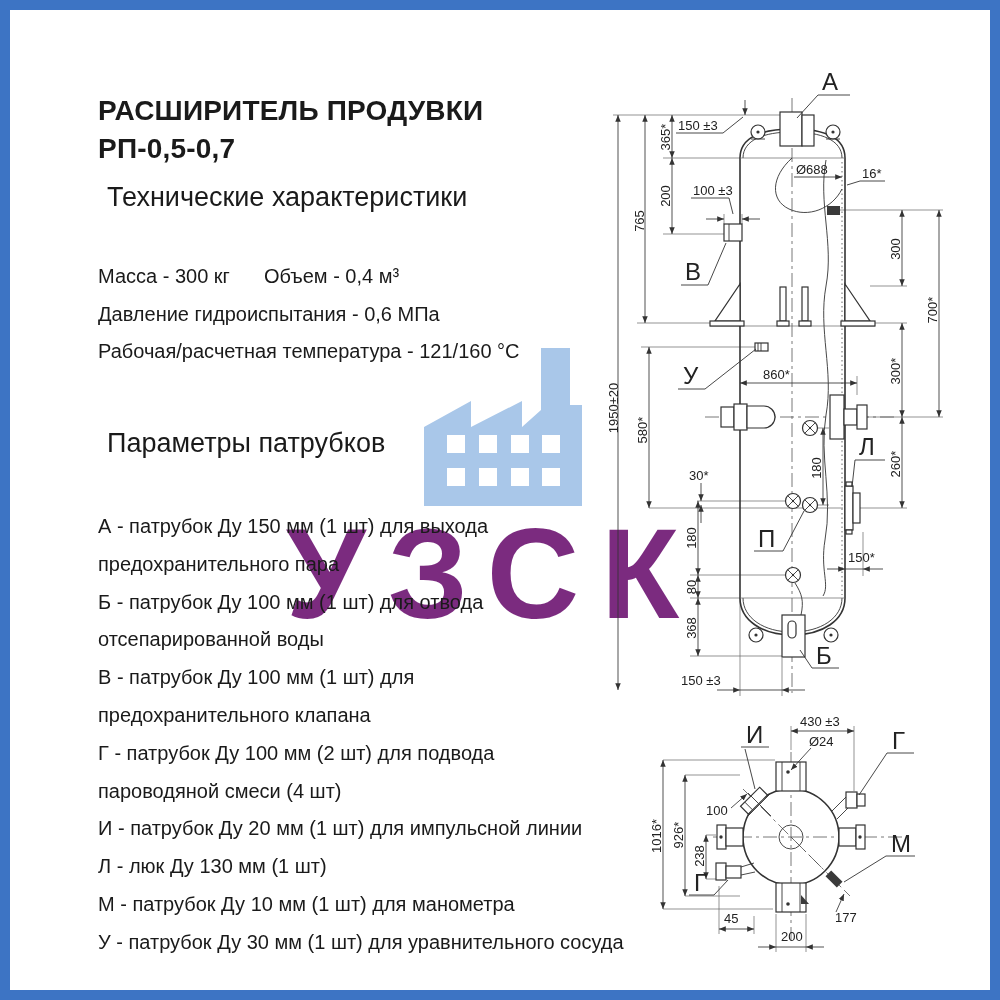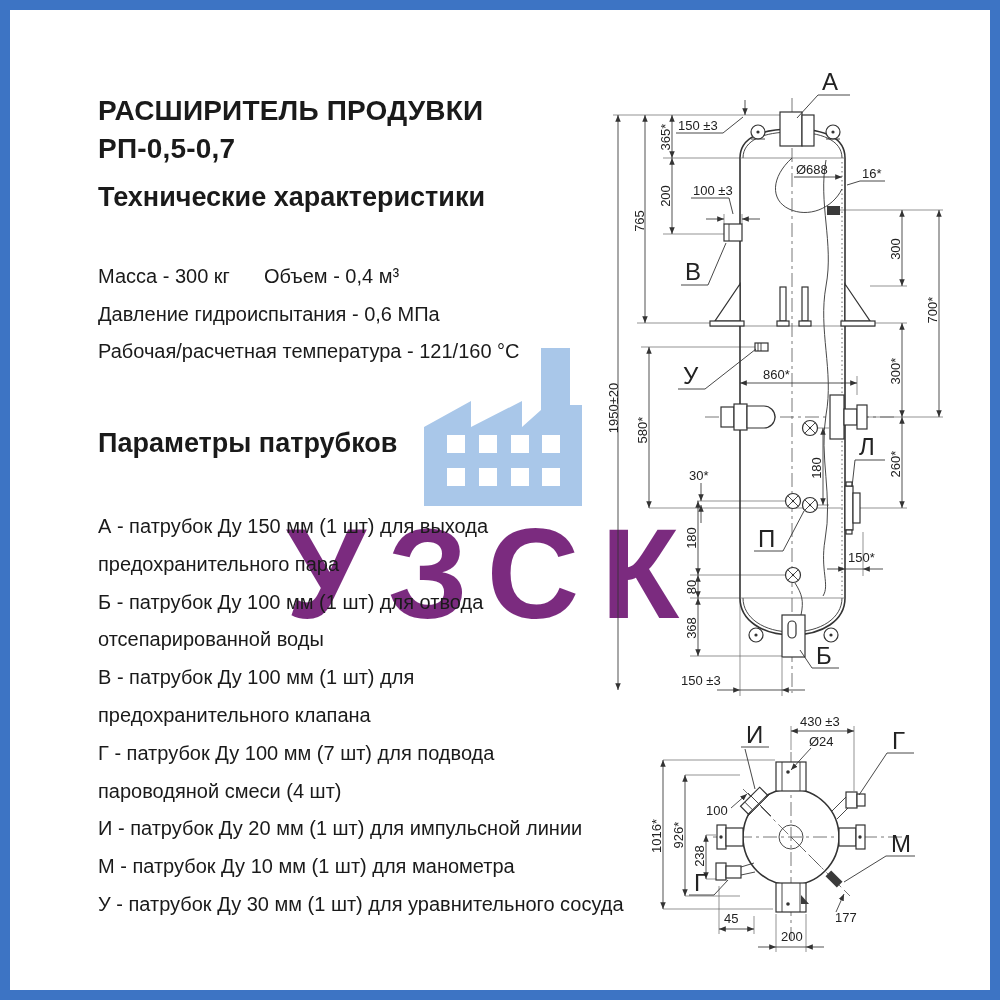--- a/index.html
+++ b/index.html
@@ -5,21 +5,21 @@
   html,body{margin:0;padding:0;}
   body{width:1000px;height:1000px;position:relative;background:#fff;font-family:"Liberation Sans",sans-serif;}
   .page-frame{position:absolute;inset:0;width:1000px;height:1000px;border:10px solid #3d74c4;box-sizing:border-box;background:#fff;overflow:hidden;}
   
   .wm-icon{position:absolute;left:414px;top:338px;width:160px;height:160px;z-index:1;}
   .wm-abbr{position:absolute;left:276px;top:500px;z-index:1;font-size:128px;font-weight:bold;letter-spacing:22px;color:#8799b0;opacity:.92;line-height:1;}
   .wm-name{position:absolute;left:288px;top:633px;z-index:1;font-size:20px;font-weight:bold;color:#68a6df;opacity:.85;white-space:nowrap;letter-spacing:.2px;}
   
   .col{position:absolute;left:88px;z-index:2;color:#1a1a1a;}
   .title{top:62px;font-size:28px;font-weight:bold;line-height:38px;letter-spacing:.2px;margin-top:20px;}
-  .h2{font-size:27px;font-weight:700;line-height:30px;}
+  .h2{font-size:27px;font-weight:400;line-height:30px;margin-left:9px;}
   .h2.tech{top:172px;}
   .h2.nozzles{top:418px;}
   .specs{top:248px;font-size:20px;line-height:37.5px;width:520px;}
   .specs .gap{display:inline-block;width:34px;}
   .nozzle-list{top:498px;font-size:20px;line-height:37.8px;width:520px;}
   .nozzle-list div{white-space:nowrap;}
   
   .drawing{position:absolute;left:595px;top:28px;z-index:2;}
   .drawing text{font-family:"Liberation Sans",sans-serif;fill:#222;}
   .dimtxt{font-size:13px;}
@@ -70,23 +70,24 @@
 
   <div class="col h2 nozzles">Параметры патрубков</div>
 
   <div class="col nozzle-list">
     <div>А - патрубок Ду 150 мм (1 шт) для выхода</div>
     <div>предохранительного пара</div>
     <div>Б - патрубок Ду 100 мм (1 шт)  для отвода</div>
     <div>отсепарированной воды</div>
     <div>В - патрубок Ду 100 мм (1 шт) для</div>
     <div>предохранительного клапана</div>
-    <div>Г - патрубок Ду 100 мм (7 шт) для подвода</div>
+    <div>Г - патрубок Ду 100 мм (2 шт) для подвода</div>
     <div>пароводяной смеси (4 шт)</div>
     <div>И - патрубок Ду 20 мм (1 шт) для импульсной линии</div>
+    <div>Л - люк Ду 130 мм (1 шт)</div>
     <div>М - патрубок Ду 10 мм (1 шт) для манометра</div>
     <div>У - патрубок Ду 30 мм (1 шт) для уравнительного сосуда</div>
   </div>
 
   <svg class="drawing" width="400" height="952" viewBox="0 0 400 952">
     <defs>
       <marker id="arr" viewBox="0 0 8 8" refX="8" refY="4" markerWidth="8" markerHeight="8" orient="auto-start-reverse">
         <path d="M0,0.8 L8,4 L0,7.2 Z" fill="#333"></path>
       </marker>
     </defs>

